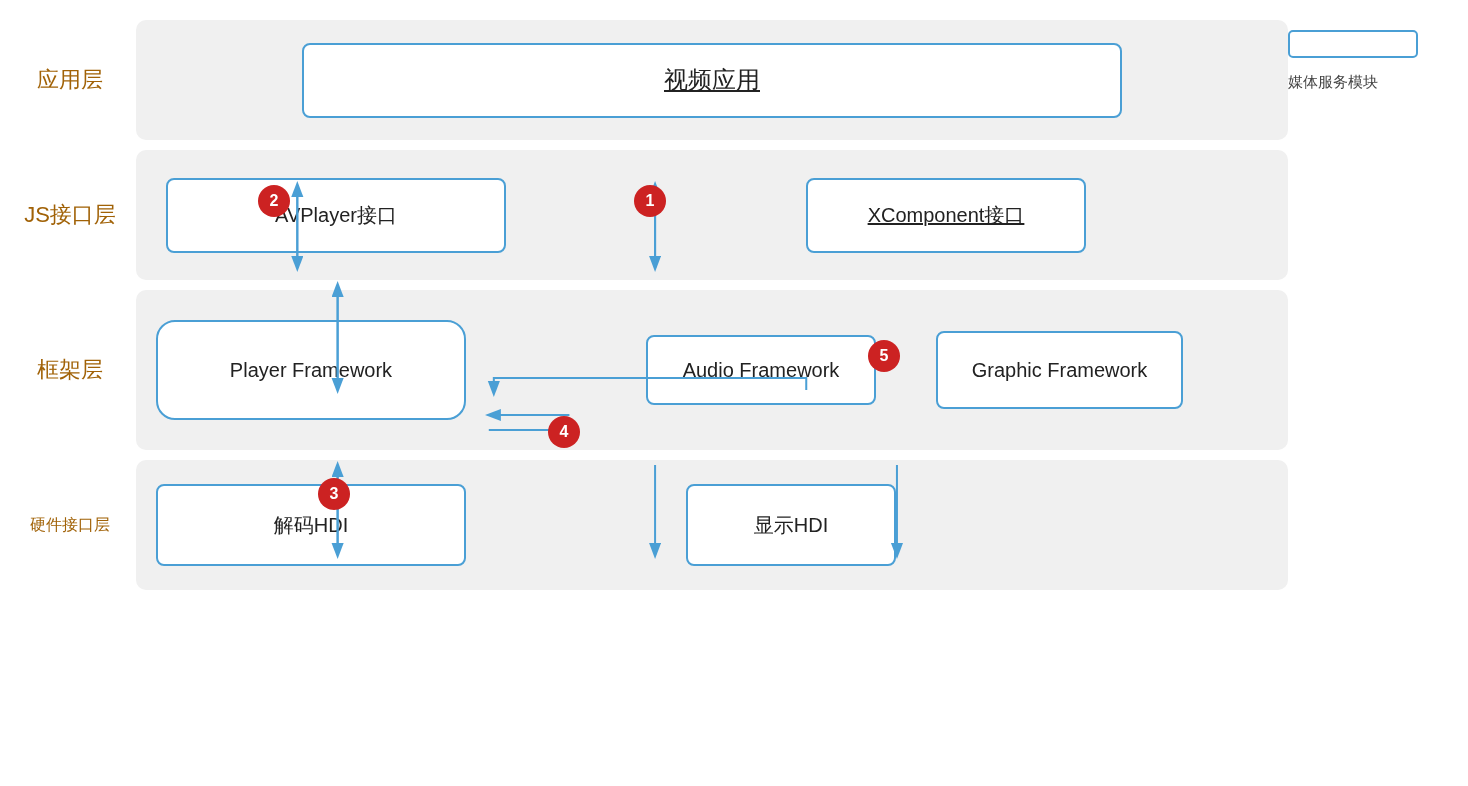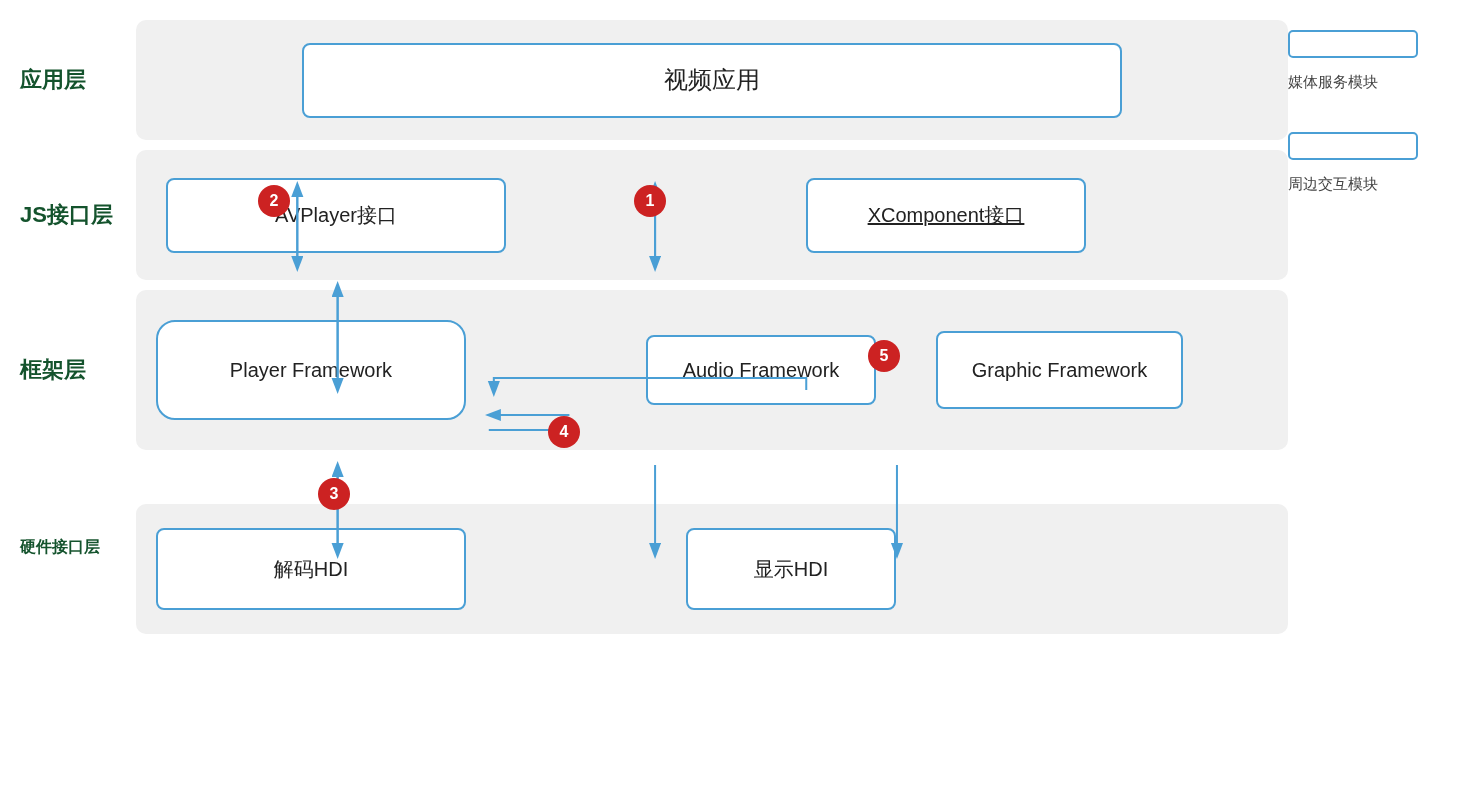--- a/index.html
+++ b/index.html
@@ -30,24 +30,25 @@
     
     .layer-row {
       display: flex;
       align-items: center;
       position: relative;
     }
 
     .layer-label {
       width: 100px;
       font-size: 22px;
-      color: #14532d;
-      font-weight: 700;
+      color: #a16207;
+      font-weight: 400;
       flex-shrink: 0;
       white-space: nowrap;
+      text-align: center;
     }
 
     .layer-bg {
       flex: 1;
       border-radius: 10px;
       background: #f0f0f0;
       position: relative;
     }
 
     
@@ -67,20 +68,21 @@
       align-items: center;
       justify-content: center;
       font-size: 20px;
       color: #222;
       text-align: center;
     }
 
     .box-video-app {
       width: 820px;
       height: 75px;
+      text-decoration: underline;
     }
 
     .box-avplayer {
       width: 340px;
       height: 75px;
     }
 
     .box-xcomponent {
       width: 280px;
       height: 75px;
@@ -280,39 +282,35 @@
           </div>
           <div style="width:20px;"></div>
           <div class="box box-graphic-fw" style="width:247px;height:78px;">
             <span style="font-size:20px;">Graphic Framework</span>
           </div>
         </div>
       </div>
 
       <div class="layer-row">
         <div class="layer-label" style="font-size:16px;">硬件接口层</div>
-        <div class="layer-bg" style="height:130px;display:flex;align-items:center;padding:0 20px;gap:20px;width:1130px;margin-top:44px;">
+        <div class="layer-bg" style="height:130px;display:flex;align-items:center;padding:0 20px;gap:20px;width:1130px;">
           <div class="box box-decode-hdi" style="width:310px;height:82px;">
             <span style="font-size:20px;">解码HDI</span>
           </div>
           <div style="width:140px;"></div>
           <div style="width:20px;"></div>
           <div class="box box-display-hdi" style="width:210px;height:82px;">
             <span style="font-size:20px;">显示HDI</span>
           </div>
         </div>
       </div>
 
     </div>
   </div>
 
   <div class="legend-area">
     <div class="legend-item">
       <div class="legend-box" style="border: 2px solid #4a9fd5; border-radius:5px; background:#fff; height:28px; width:130px;"></div>
       <span class="legend-label">媒体服务模块</span>
     </div>
-    <div class="legend-item" style="margin-top:20px;">
-      <div class="legend-box" style="border: 2px solid #4a9fd5; border-radius:5px; background:#fff; height:28px; width:130px;"></div>
-      <span class="legend-label">周边交互模块</span>
-    </div>
   </div>
 
 </div>
 
 </body></html>

